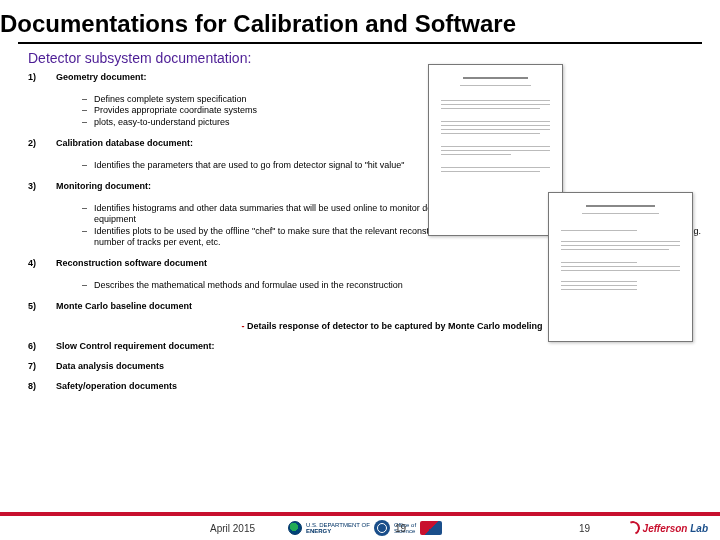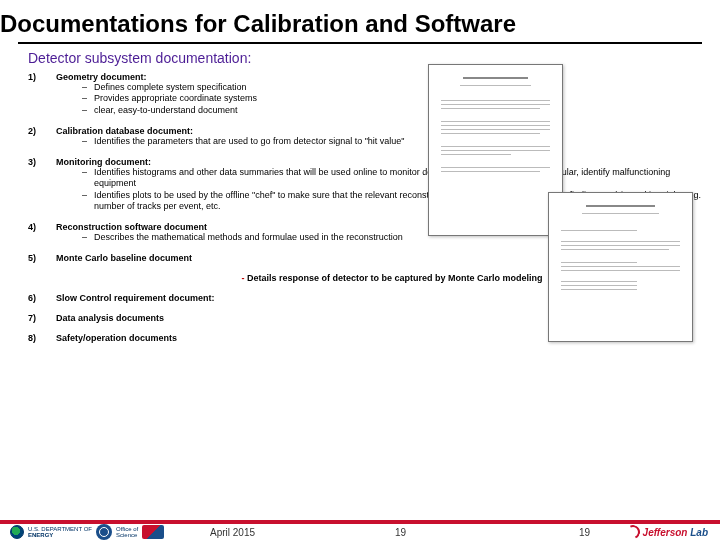--- a/index.html
+++ b/index.html
@@ -46,21 +46,21 @@
     font-weight: bold;
   }
   .body {
     flex: 1;
   }
   .doc-title {
     font-weight: bold;
   }
   .bullets {
     margin-left: 26px;
-    margin-top: 0;
+    margin-top: 12px;
   }
   .bullet {
     position: relative;
     padding-left: 12px;
     line-height: 1.25;
   }
   .bullet::before {
     content: "–";
     position: absolute;
     left: 0;
@@ -104,27 +104,28 @@
     height: 2px;
     background: #888;
     margin: 4px auto 6px auto;
     width: 55%;
   }
   .footer {
     position: absolute;
     bottom: 0;
     left: 0;
     right: 0;
-    height: 20px;
+    height: 28px;
     border-top: 4px solid #c8102e;
     background: #fff;
     display: flex;
     align-items: center;
     font-size: 10px;
     color: #333;
+    justify-content: center;
   }
   .footer .logos-left {
     display: flex;
     align-items: center;
     gap: 4px;
     margin-left: 10px;
   }
   .footer .doe {
     width: 14px; height: 14px; border-radius: 50%;
     background: radial-gradient(circle at 40% 40%, #2a5 0 40%, #047 42% 100%);
@@ -199,21 +200,21 @@
 
 <div class="content">
 
   <div class="item">
     <div class="num">1)</div>
     <div class="body">
       <span class="doc-title">Geometry document:</span>
       <div class="bullets">
         <div class="bullet">Defines complete system specification</div>
         <div class="bullet">Provides appropriate coordinate systems</div>
-        <div class="bullet">clear, easy-to-understand document</div>
+        <div class="bullet">plots, easy-to-understand pictures</div>
       </div>
     </div>
   </div>
 
   <div class="item">
     <div class="num">2)</div>
     <div class="body">
       <span class="doc-title">Calibration database document:</span>
       <div class="bullets">
         <div class="bullet">Identifies the parameters that are used to go from detector signal to "hit value"</div>

